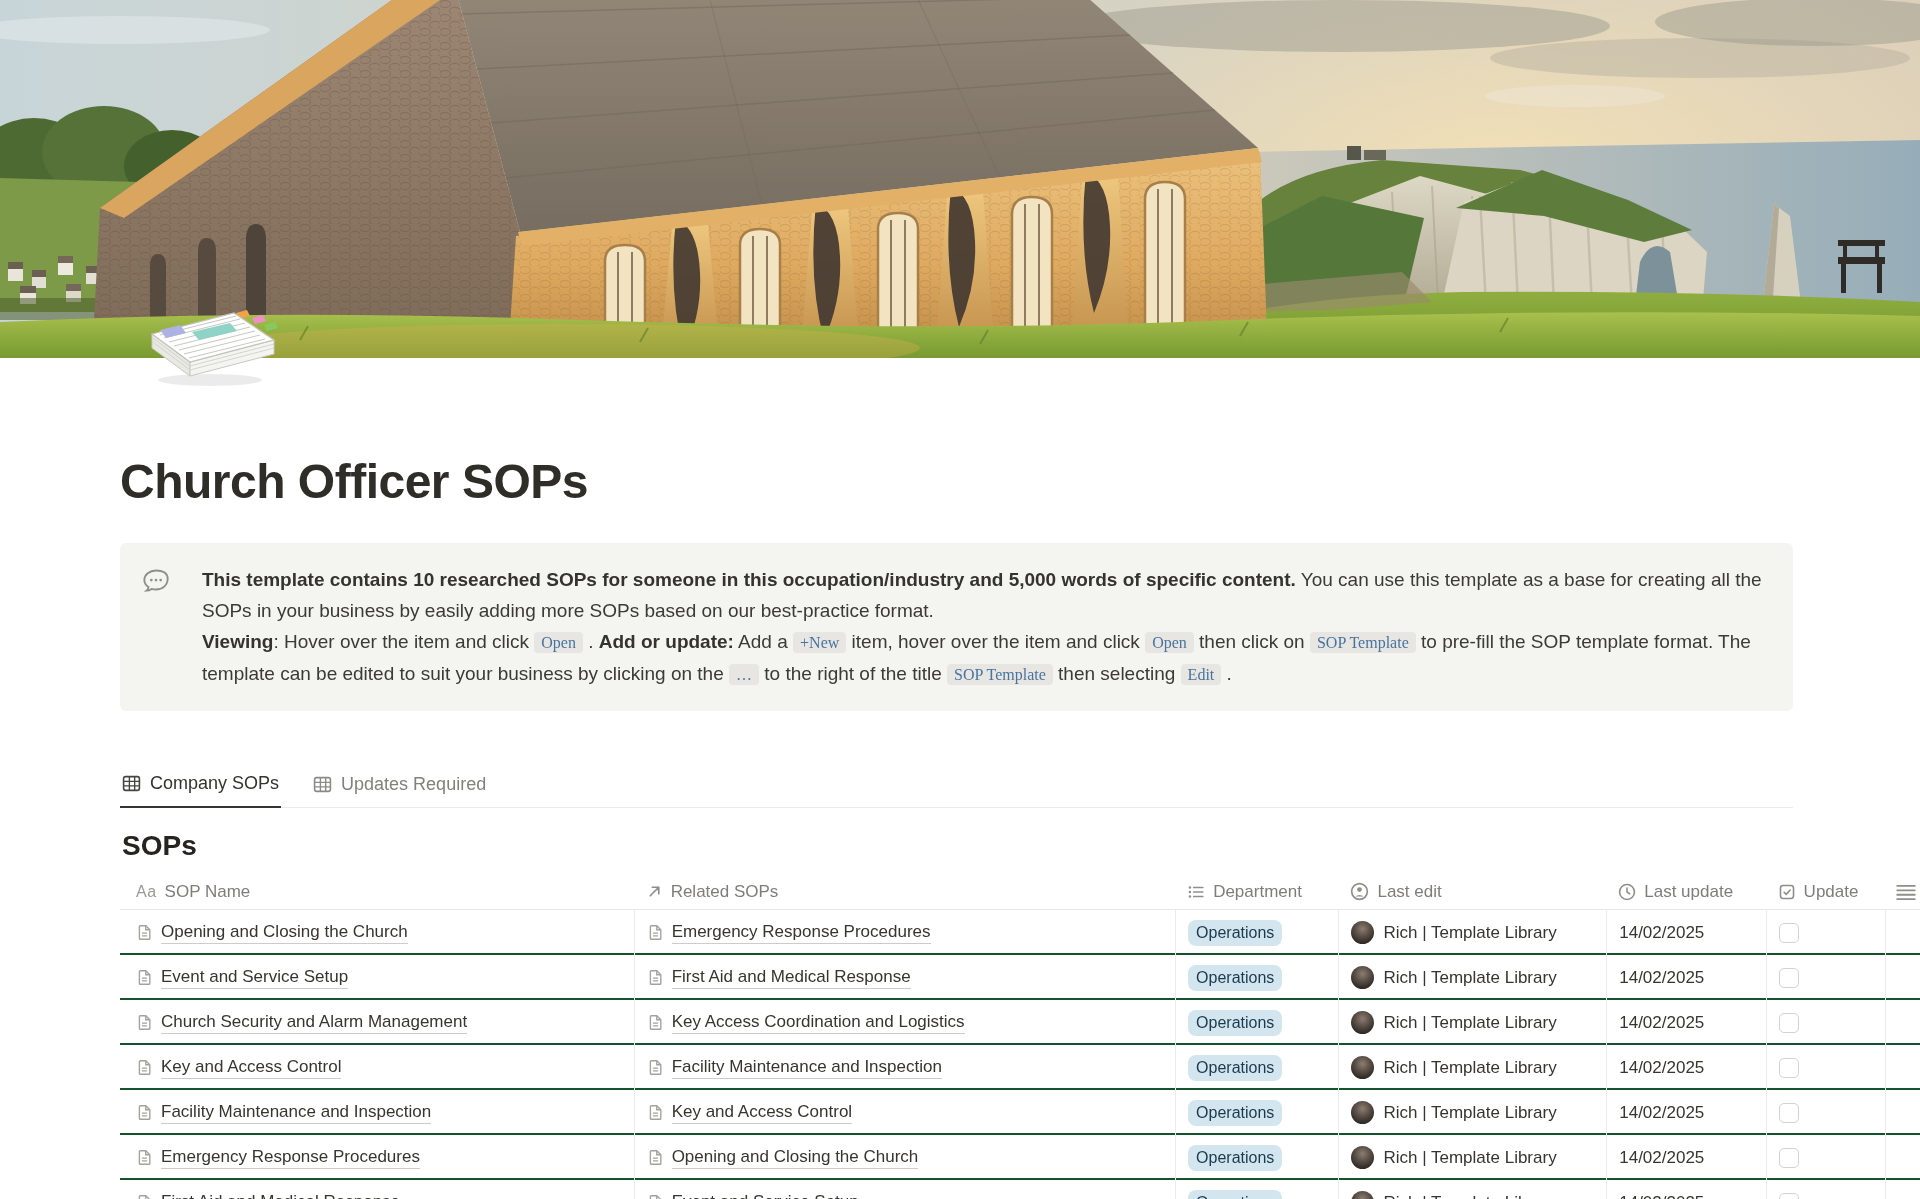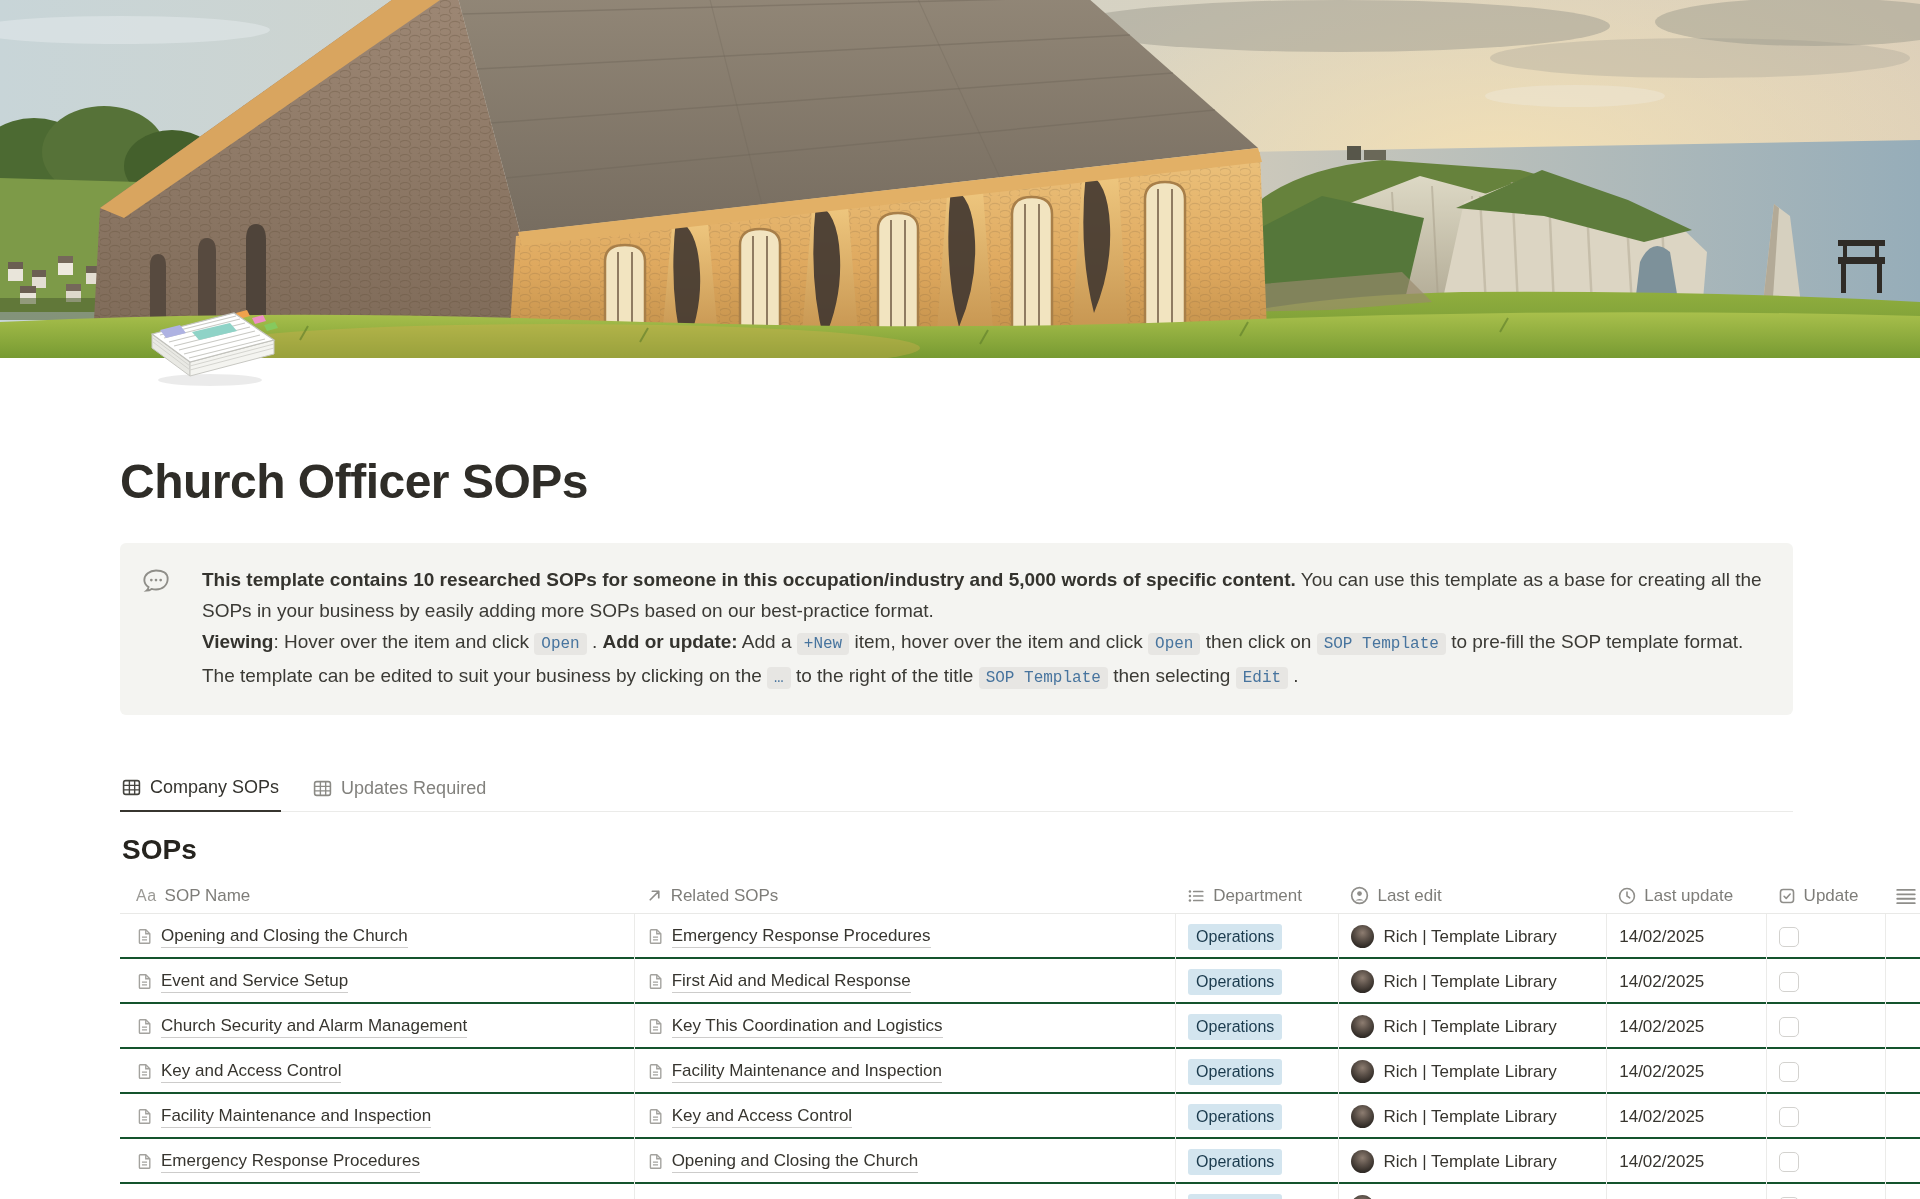--- a/index.html
+++ b/index.html
@@ -8,21 +8,21 @@
   .cover { width:1920px; height:358px; position:relative; overflow:hidden; }
   .cover svg { display:block; }
   .page-icon { position:absolute; left:136px; top:304px; width:152px; height:84px; cursor:pointer; }
   .content { position:relative; }
   h1.page-title { margin:96px 0 0 120px; font-size:48px; font-weight:700; color:#2f2d28; letter-spacing:-0.5px; }
   .callout { margin:34px 0 0 120px; width:1673px; background:#f4f4f1; border-radius:6px;
     padding:21px 24px 21px 22px; display:flex; gap:32px; }
   .callout-icon { flex:0 0 28px; padding-top:3px; }
   .callout-text { font-size:19px; line-height:31px; color:#3b3a35; }
   .callout-text b { font-weight:700; color:#34332e; }
-  .code { font-family:Liberation Mono, monospace; font-size:16px; color:#47749e;
+  .code { font-family:Liberation Serif, serif; font-size:16px; color:#47749e;
     background:#e7e6e3; border-radius:4px; padding:2px 7px; white-space:nowrap; }
   .tabs { margin:56px 0 0 120px; width:1673px; border-bottom:1px solid #ebebe9; display:flex; gap:30px; }
   .tab { display:flex; align-items:center; gap:9px; font-size:18px; color:#82817d;
     padding:6px 2px 12px; margin-bottom:-1px; cursor:pointer; }
   .tab.active { color:#34332e; border-bottom:2.5px solid #37352f; font-weight:500;align-items:center; }
   .tab svg { display:block; }
   h2.db-title { margin:22px 0 0 122px; font-size:28px; font-weight:700; color:#26241f; }
   .table { margin:12px 0 0 120px; width:1800px; font-size:17px; }
   .thead { display:flex; height:36px; border-bottom:1px solid #e9e9e7; }
   .th { display:flex; align-items:center; gap:8px; color:#7e7d79; padding:0 12px; cursor:pointer; }
@@ -31,21 +31,21 @@
   .td { display:flex; align-items:center; padding:0 12px; border-left:1px solid #ebebe9; height:45px; }
   .c-name { width:508px; border-left:none !important; padding-left:8px;margin-left:8px; }
   .c-rel  { width:544px; }
   .c-dept { width:164px; }
   .c-edit { width:269px; }
   .c-date { width:160px; }
   .c-upd  { width:120px; }
   .c-x    { width:35px; padding:0 0 0 10px; }
   .cell-link { display:inline-flex; align-items:center; gap:8px; cursor:pointer; color:#37352f; text-decoration:none; }
   .link-text { font-weight:500; border-bottom:1px solid rgba(55,53,47,0.25); padding-bottom:1px; }
-  .tag { background:#d3e5ef; color:#1a3a4d; border-radius:3px; padding:2px 8px; font-size:16px; line-height:22px; }
+  .tag { background:#d3e5ef; color:#1a3a4d; border-radius:8px; padding:2px 8px; font-size:16px; line-height:22px; }
   .avatar { width:23px; height:23px; border-radius:50%; margin-right:9px; flex:none;
     background:radial-gradient(circle at 50% 34%, #8d7d71 0%, #5c5149 38%, #332d28 72%, #262220 100%); }
   .editor-name { color:#37352f; }
   .cb { width:20px; height:20px; border:1.3px solid #d3d2cf; border-radius:5px; background:#fff; cursor:pointer; }
   .date-text { color:#37352f; }
 </style>
 </head>
 <body>
 
 <div class="cover">
@@ -406,21 +406,21 @@
             <span class="link-text">Church Security and Alarm Management</span>
           </a>
         </div>
       <div class="td c-rel">
           <a class="cell-link">
             <svg width="17" height="17" viewBox="0 0 16 16">
               <path d="M4 1.6h5.2L13 5.4V13.6a.8.8 0 0 1-.8.8H4a.8.8 0 0 1-.8-.8V2.4A.8.8 0 0 1 4 1.6z" fill="none" stroke="#a3a29e" stroke-width="1.3"></path>
               <path d="M9.2 1.8v3.6H13" fill="none" stroke="#a3a29e" stroke-width="1.3"></path>
               <path d="M5.6 8.6h4.8M5.6 11.2h4.8" stroke="#a3a29e" stroke-width="1.3"></path>
             </svg>
-            <span class="link-text">Key This Coordination and Logistics</span>
+            <span class="link-text">Key Access Coordination and Logistics</span>
           </a>
         </div>
       <div class="td c-dept">
           <span class="tag">Operations</span>
         </div>
       <div class="td c-edit">
           <span class="avatar"></span>
           <span class="editor-name">Rich | Template Library</span>
         </div>
       <div class="td c-date">

